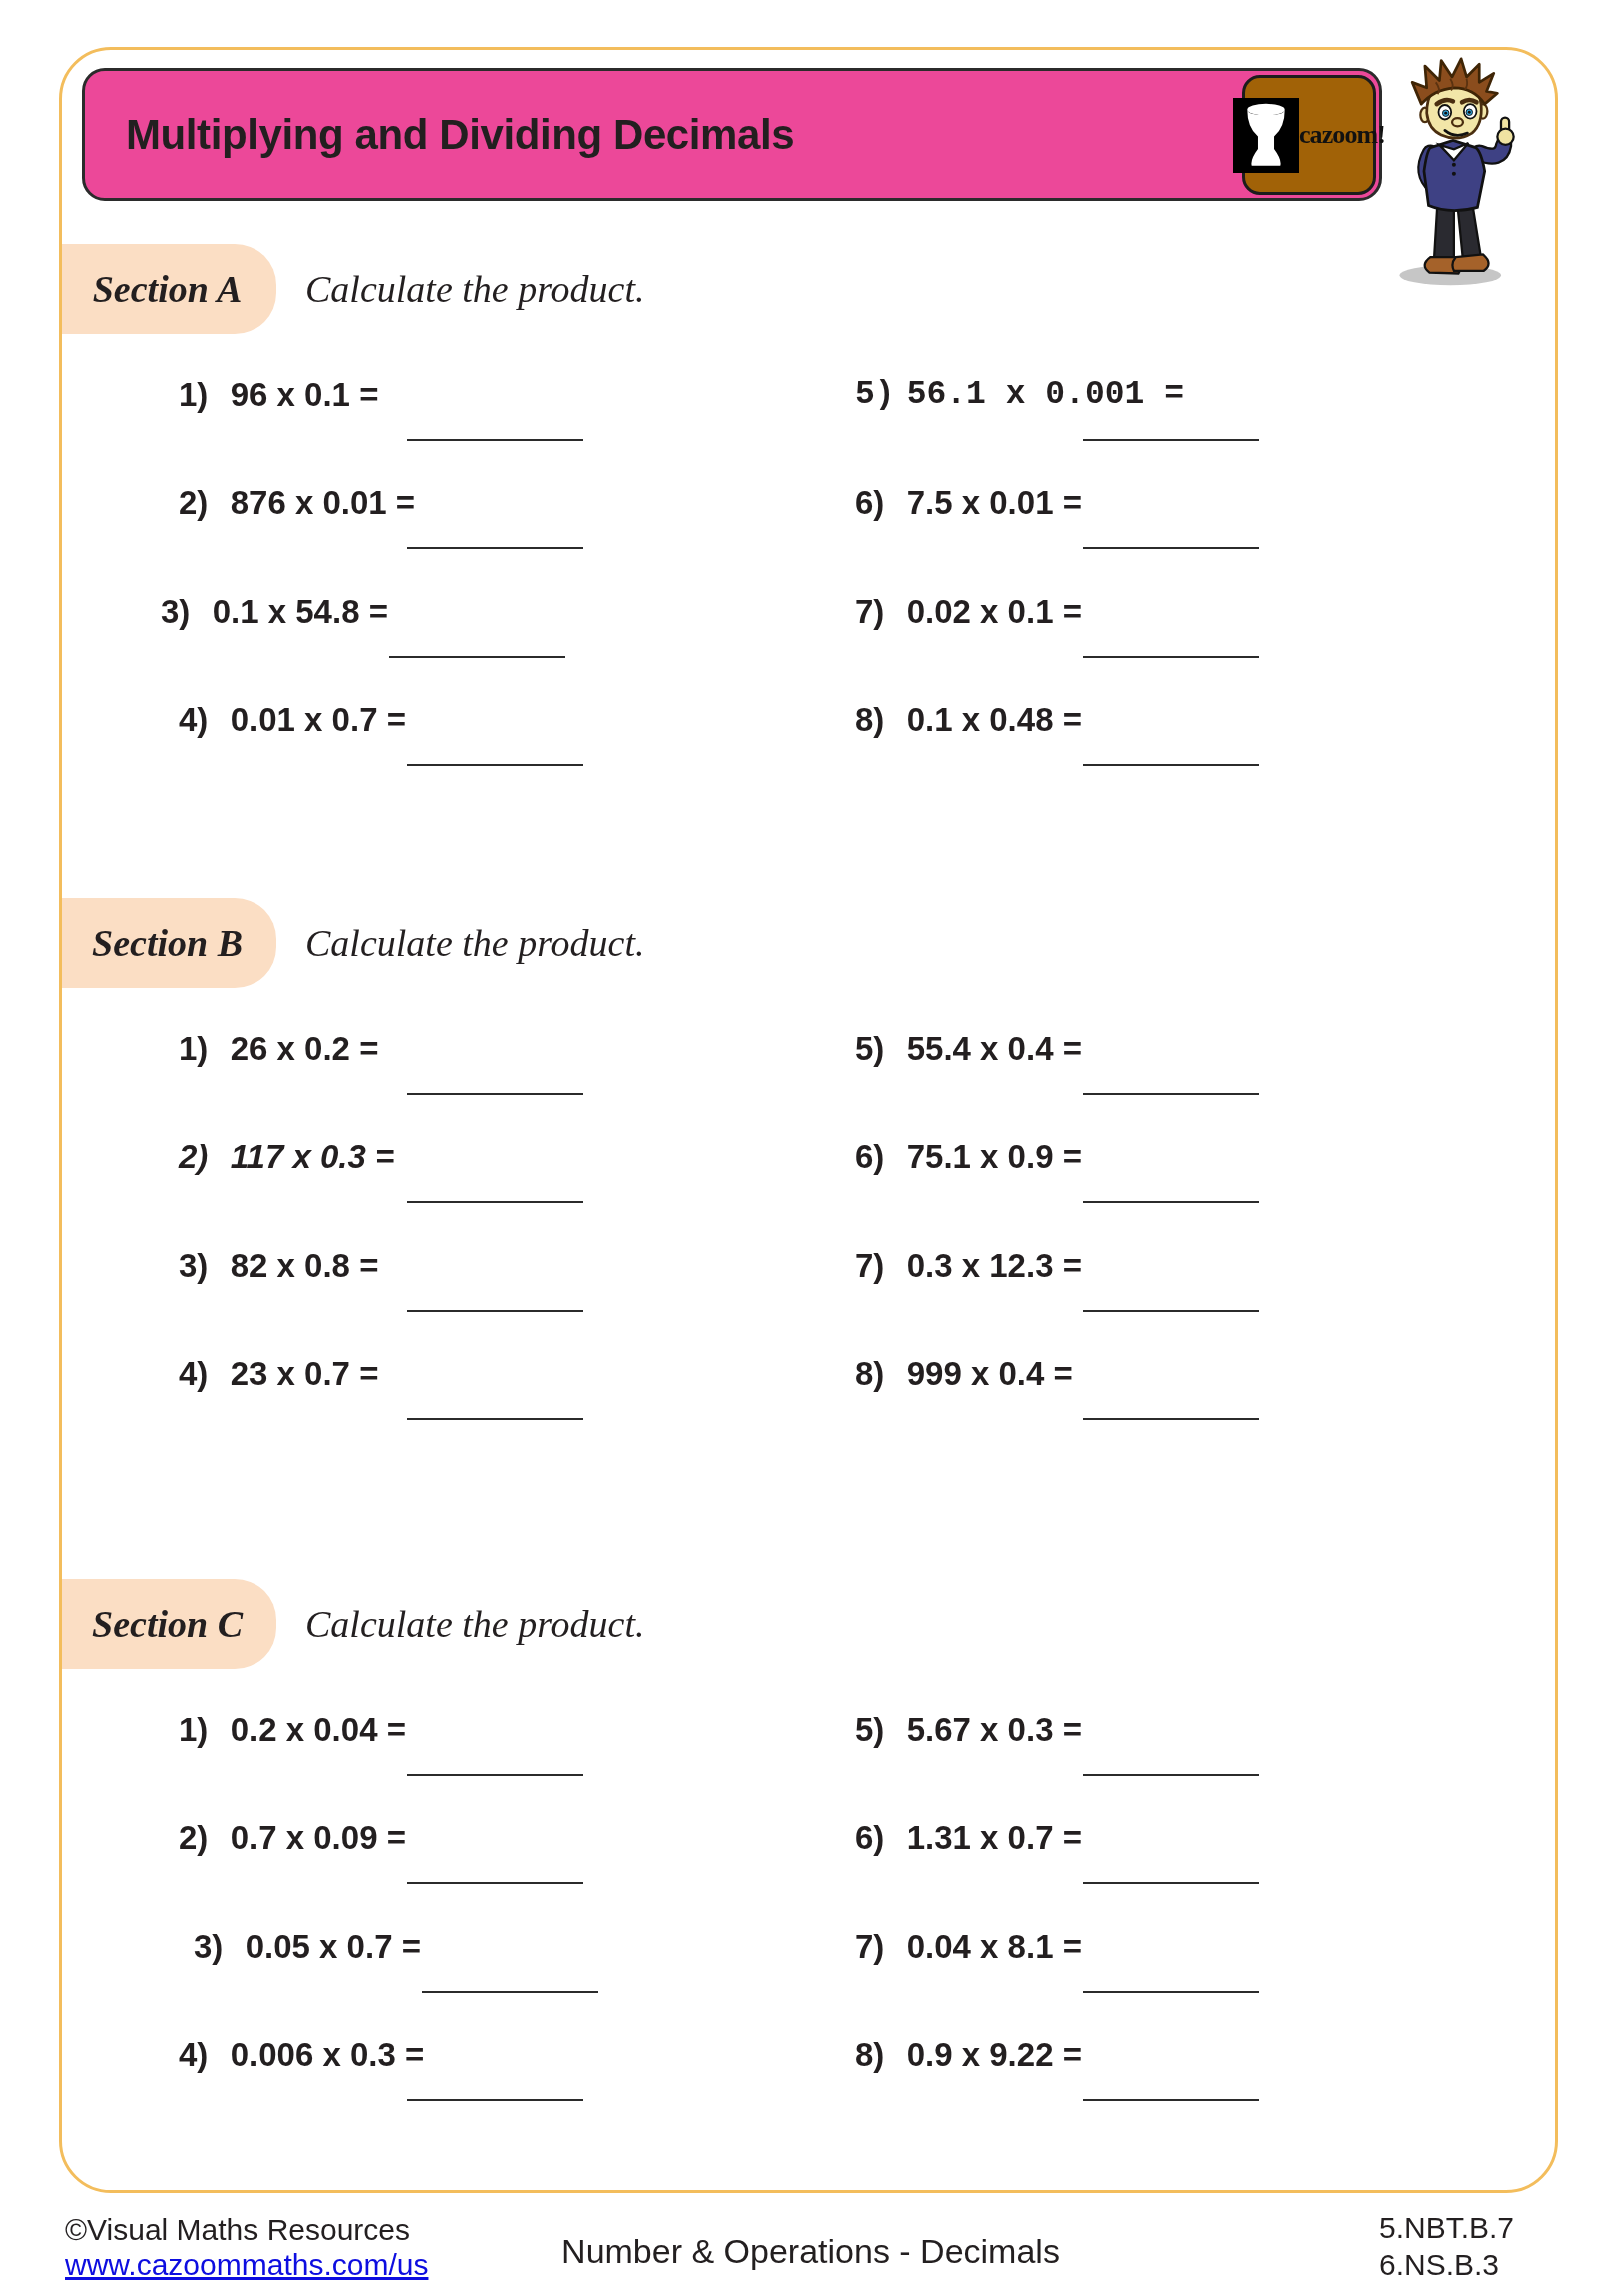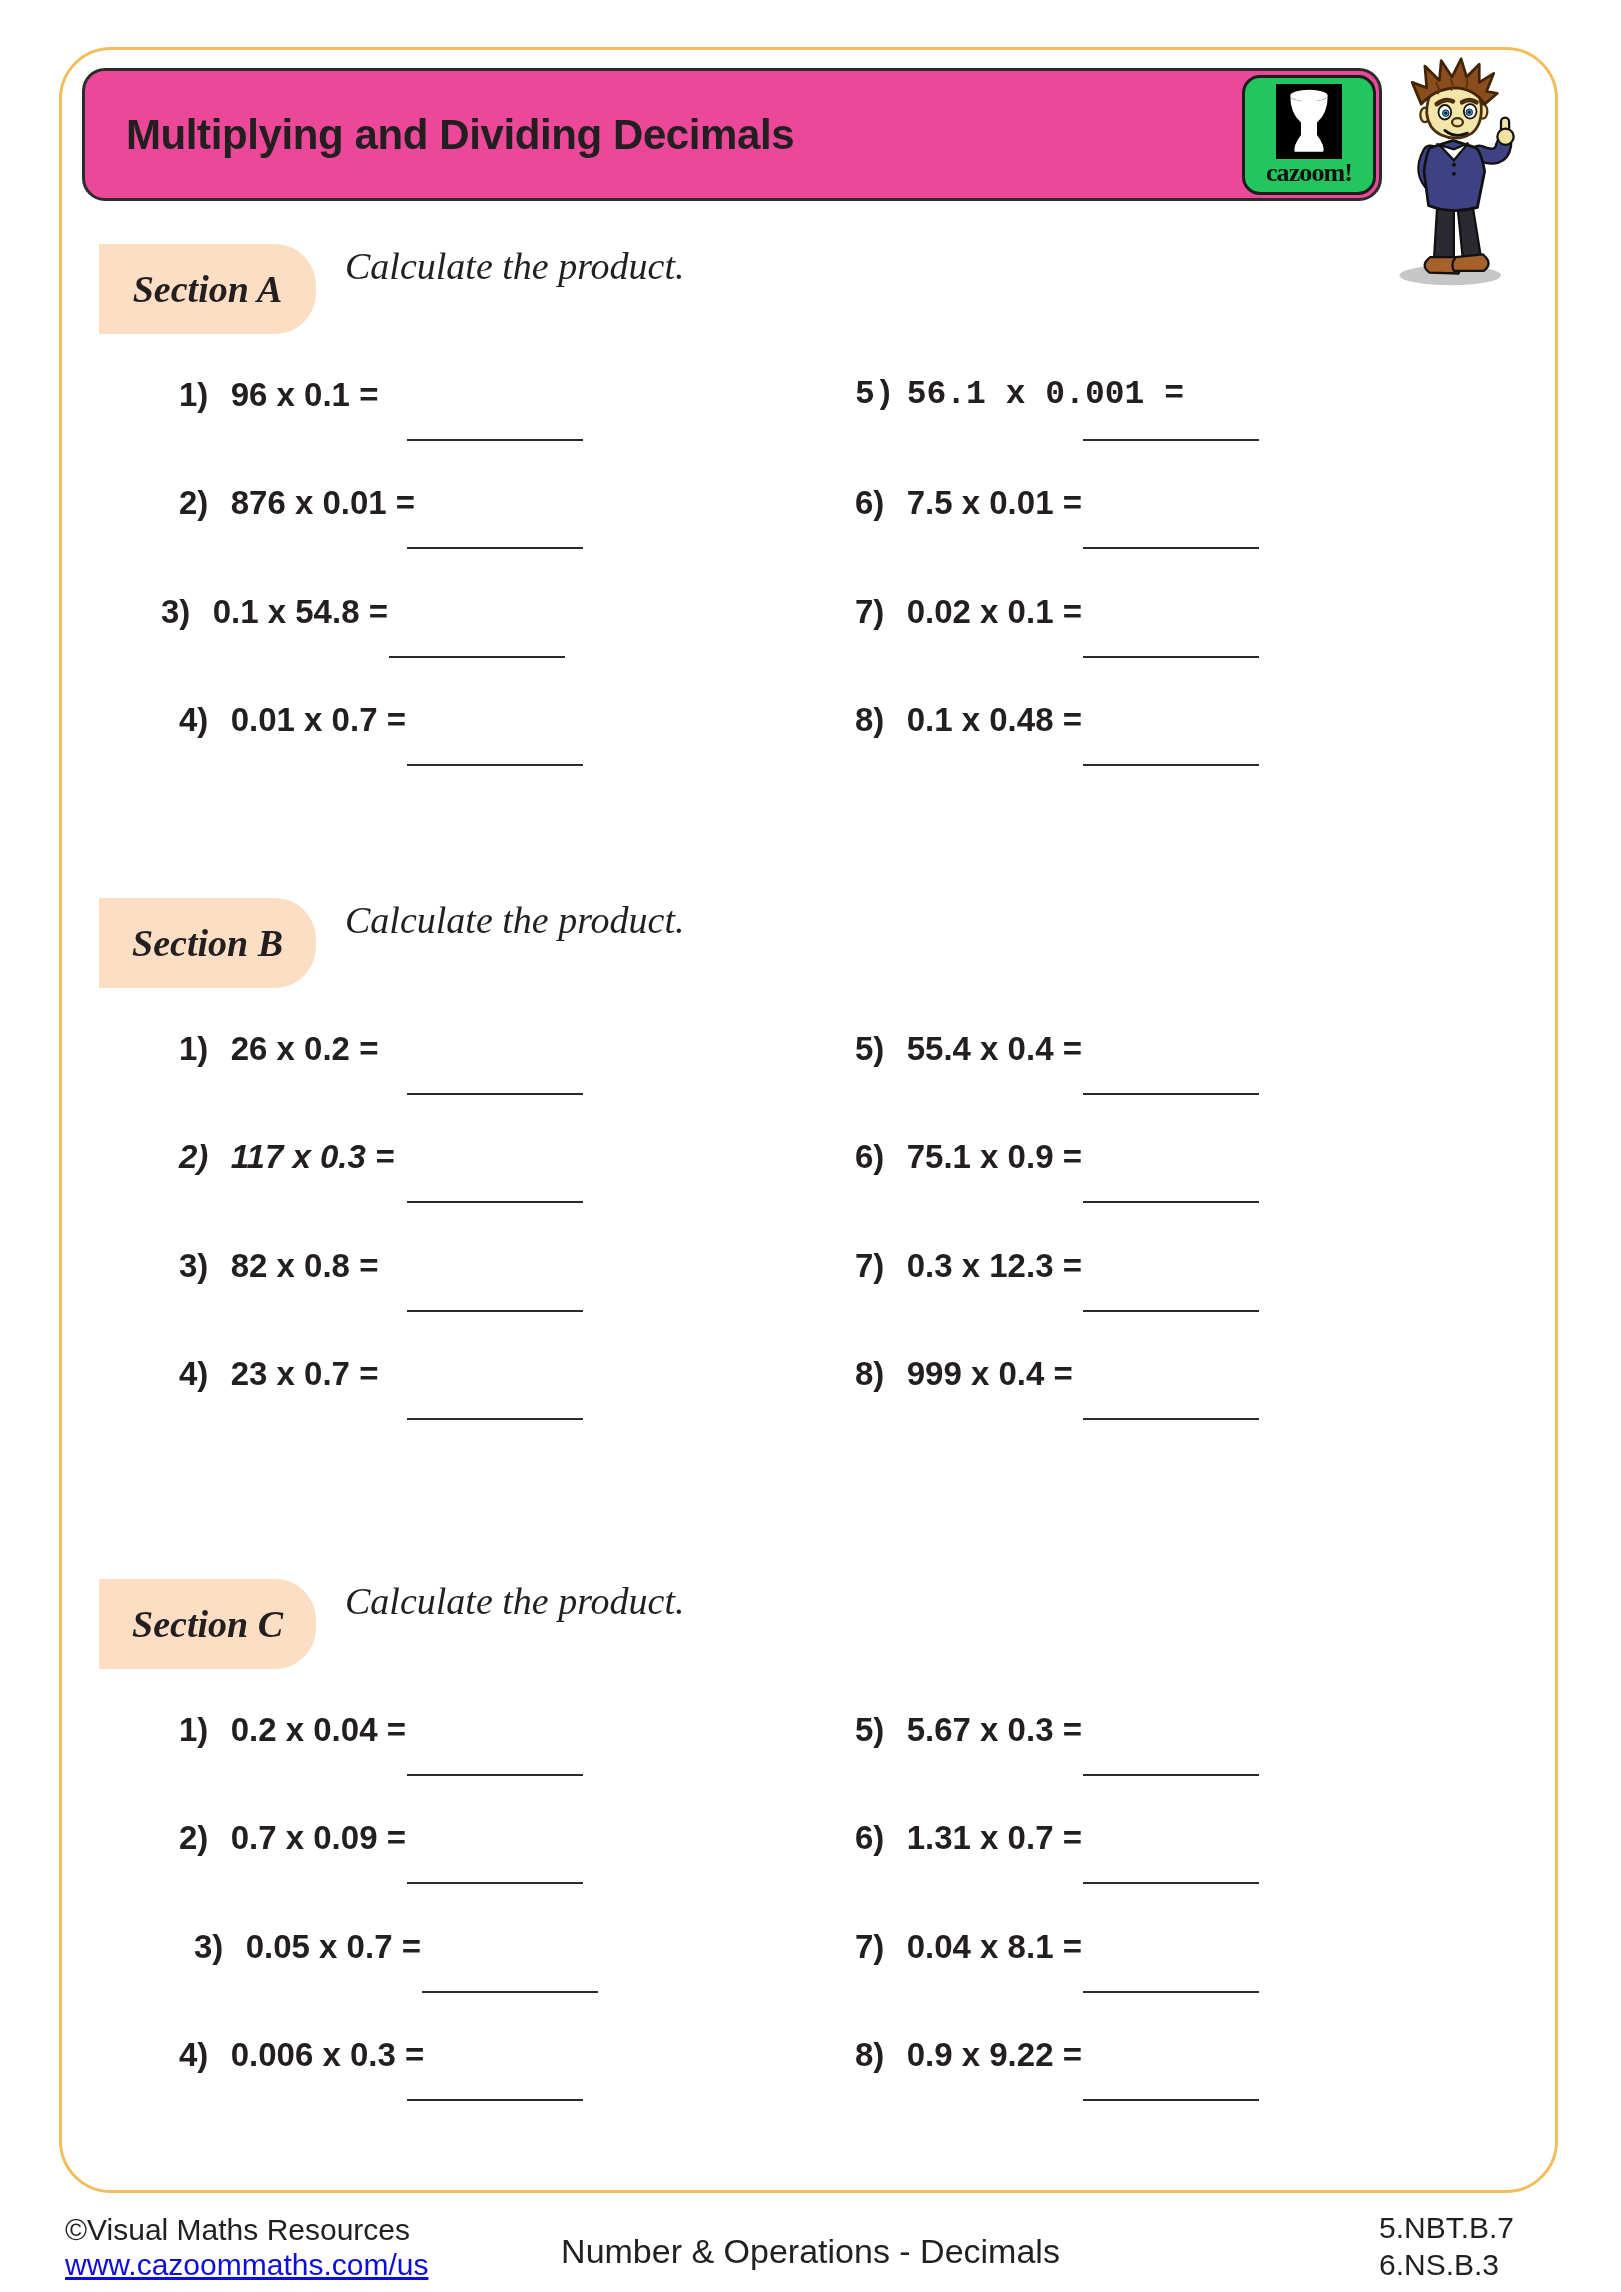--- a/index.html
+++ b/index.html
@@ -4,30 +4,30 @@
 <style>
   html,body{margin:0;padding:0;}
   body{width:1622px;height:2293px;background:#ffffff;position:relative;overflow:hidden;
        font-family:"Liberation Sans",sans-serif;color:#231f20;}
   .frame{position:absolute;left:59px;top:47px;width:1499px;height:2146px;
          border:3.6px solid #F3BD5C;border-radius:52px;z-index:5;pointer-events:none;box-sizing:border-box;}
   .title-box{position:absolute;left:82px;top:68px;width:1300px;height:133px;background:#ec4899;
              border:3.6px solid #2b2b2b;border-radius:23px;display:flex;align-items:center;
              z-index:6;box-sizing:border-box;}
   .title{font-weight:700;font-size:42px;margin-left:41px;letter-spacing:-0.4px;}
-  .logo-box{position:absolute;left:1242px;top:75px;width:134px;height:120px;background:#22c55e;
-            border:3.6px solid #1c1c1c;border-radius:18px;z-index:7;display:flex;flex-direction:column;
+  .logo-box{position:absolute;left:1242px;top:75px;width:134px;height:120px;background:#a16207;
+            border:3.6px solid #1c1c1c;border-radius:18px;z-index:7;display:flex;flex-direction:row;
             align-items:center;justify-content:center;box-sizing:border-box;}
   .logo-drum{width:66px;height:75px;background:#000;flex:none;}
   .logo-text{font-family:"Liberation Serif",serif;font-weight:700;font-size:26px;color:#111;
              letter-spacing:-0.9px;margin-top:0.9px;line-height:1;}
   .mascot{position:absolute;left:1394px;top:57px;width:127px;height:231px;z-index:7;}
   .section{position:absolute;left:0;width:1622px;height:618px;z-index:2;}
   .sec-a{top:244px;} .sec-b{top:898px;} .sec-c{top:1579px;}
-  .shead{display:flex;align-items:flex-start;height:90px;margin-left:59px;padding-left:40px;}
+  .shead{display:flex;align-items:center;height:90px;margin-left:59px;}
   .banner{width:217px;height:90px;background:#FBDEC4;border-radius:0 41px 41px 0;
           display:flex;align-items:center;justify-content:center;flex:none;}
   .banner span{font-family:"Liberation Serif",serif;font-style:italic;font-weight:700;font-size:38px;}
   .instr{font-family:"Liberation Serif",serif;font-style:italic;font-size:38px;margin-left:29px;}
   .pgrid{position:absolute;left:0;top:132px;width:1622px;height:466px;}
   .cell{position:absolute;width:484px;height:108px;}
   .q{font-weight:700;font-size:33px;white-space:nowrap;}
   .qnum{display:inline-block;width:41px;text-align:left;}
   .qexpr{margin-left:10.7px;}
   .ansline{position:absolute;left:228px;top:63px;width:176px;height:0;border-top:2.7px solid #2b2b2b;}

